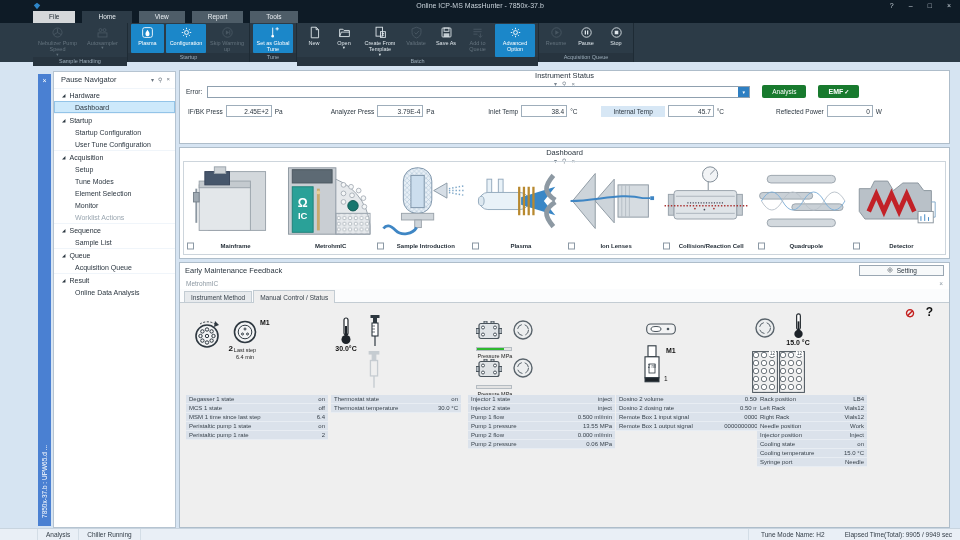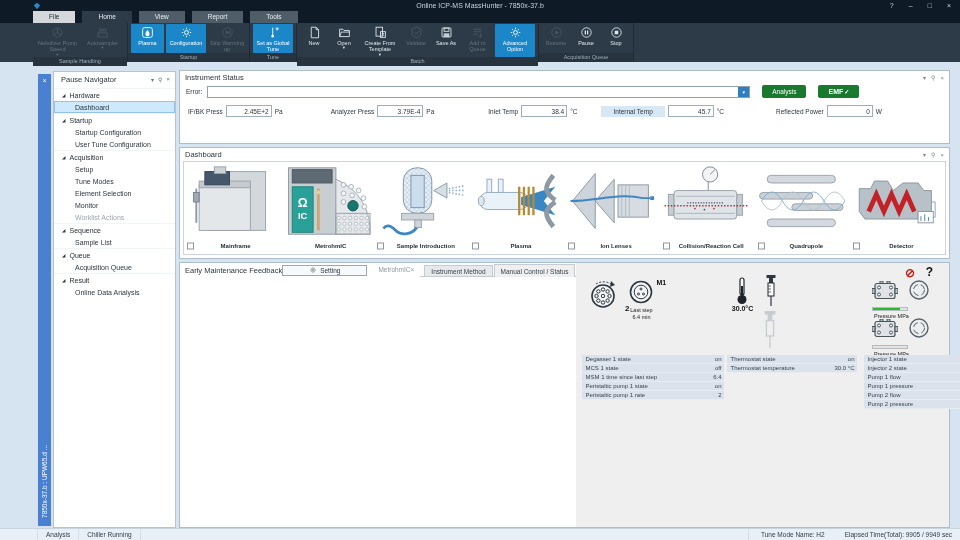--- a/index.html
+++ b/index.html
@@ -58,21 +58,21 @@
   .tree-section .tri { font-size:4.5px; color:#2b3640; }
   .tree-item { padding:2.5px 0 2.5px 21px; color:#2b3640; }
   .tree-item.selected { background:#cde9fb; outline:1px solid #93c4e8; outline-offset:-1px; }
   .tree-item.disabled { color:#9aa6b0; }
 
   
   .main { position:absolute; left:179px; top:70px; width:771px; height:458px; display:flex;
           flex-direction:column; }
   .panel { background:#fff; border:1px solid #aebdca; }
   .panel-header { height:13px; display:flex; align-items:center; padding:0 5px; font-size:7.5px;
-                  color:#2b3640; }
+                  color:#2b3640;flex-direction:column; }
   .ph-title { flex:1; }
   .ph-icons { display:flex; gap:5px; color:#7a8691; font-size:6px; align-items:center; }
 
   
   #instrument-status { height:74px; margin-bottom:3px; display:flex; flex-direction:column; }
   .is-error-row { display:flex; align-items:center; padding:1px 6px 0; gap:5px; font-size:6.5px;
                   color:#2b3640; }
   .combo { width:543px; height:12px; border:1px solid #8fa0af; background:#fff; position:relative; }
   .combo-arrow { position:absolute; right:0; top:0; bottom:0; width:11px; background:#2e7fc2;
                  color:#fff; font-size:5px; display:flex; align-items:center; justify-content:center; }
@@ -94,21 +94,21 @@
   .dash-diagram { flex:1; display:grid; grid-template-columns:repeat(8,1fr); align-items:center;
                   padding:1px 2px 0; }
   .dash-cell svg { width:100%; height:74px; display:block; }
   .dash-labels { height:16px; display:grid; grid-template-columns:repeat(8,1fr); align-items:center; }
   .dl-cell { position:relative; text-align:center; font-size:6px; font-weight:bold; color:#1f2933;
              line-height:1.1; padding:0 3px 0 11px; }
   .dl-cell .cb { position:absolute; left:3px; top:50%; transform:translateY(-50%); width:7px;
                  height:7px; border:1px solid #8b98a4; background:#fff; }
 
   
-  #emf { flex:1; display:flex; flex-direction:row; }
+  #emf { flex:1; display:flex; flex-direction:column; }
   .emf-header { height:14px; display:flex; align-items:center; padding:0 5px; font-size:7.5px;
                 color:#2b3640; }
   .emf-header .ph-title { flex:1; }
   .btn-setting { height:11px; display:flex; align-items:center; gap:3px; border:1px solid #9aa7b3;
                  background:#f7f9fa; padding:0 26px; font-size:6.5px; color:#2b3640; }
   .emf-sub { height:12px; display:flex; align-items:center; padding:0 6px; font-size:6.5px;
              color:#8b97a1; }
   .emf-sub .ph-title { flex:1; }
   .emf-tabs { display:flex; align-items:flex-end; height:14px; padding-left:4px;
               border-bottom:1px solid #c3ccd3; background:#fbfcfd; }

